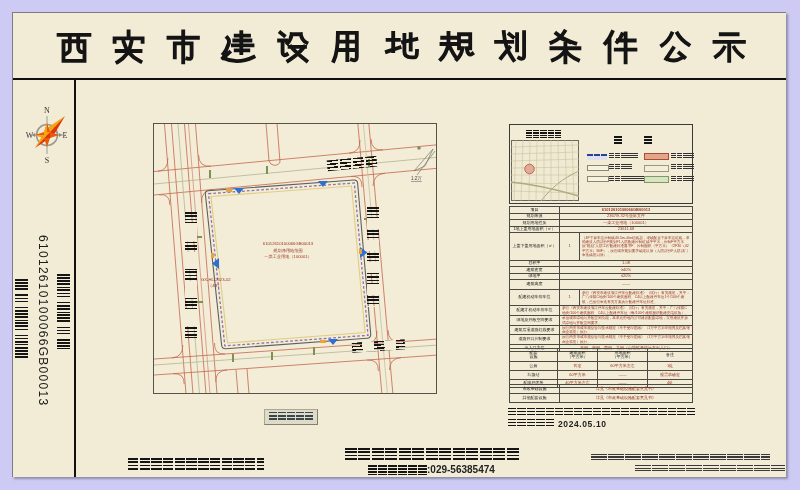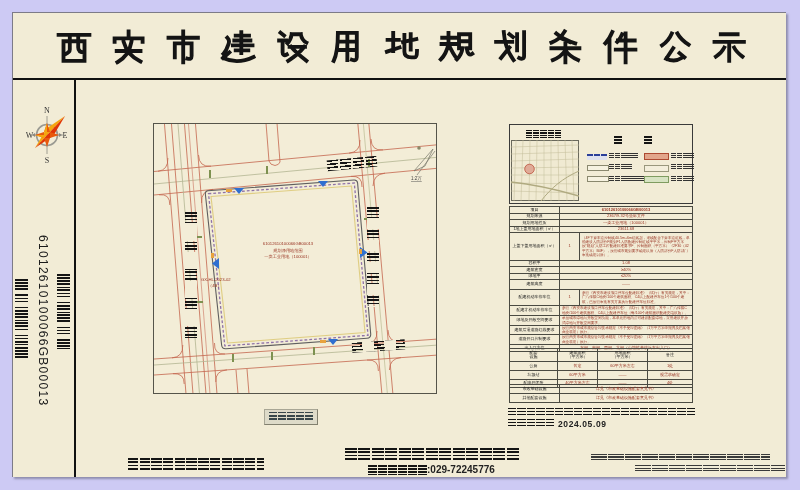--- a/index.html
+++ b/index.html
@@ -361,25 +361,25 @@
 <tr style="height:9px">
           <td>其他配套设施</td>
           <td class="v">详见《市政基础设施配套意见书》</td>
         </tr>
 </tbody>
     </table>
 
 <div class="cs" style="left:495px;top:394.5px;width:188px;height:9px;--p:9.4px;--w:8.4px;--s:1.5px;--g:2.9px;"></div>
 
 <div class="cs" style="left:495px;top:406px;width:47px;height:9px;--p:9.4px;--w:8.4px;--s:1.5px;--g:2.9px;"></div>
-<div class="t" style="left:545px;top:406px;font-size:8.5px;font-weight:bold;letter-spacing:0.6px;color:#222;">2024.05.09</div>
+<div class="t" style="left:545px;top:406px;font-size:8.5px;font-weight:bold;letter-spacing:0.6px;color:#222;">2024.05.10</div>
 
 <div class="cs" style="left:115px;top:445px;width:136px;height:12px;--p:11.7px;--w:10.4px;--s:1.7px;--g:3.4px;"></div>
 
 <div class="cs" style="left:332px;top:435px;width:175px;height:11.5px;--p:13.5px;--w:12px;--s:1.7px;--g:3.3px;"></div>
 
 <div class="cs" style="left:355px;top:451.5px;width:60px;height:10.5px;--p:10px;--w:9px;--s:1.5px;--g:3px;"></div>
-<div class="t" style="left:414px;top:451px;font-size:10px;font-weight:bold;color:#222;">:029-72245776</div>
+<div class="t" style="left:414px;top:451px;font-size:10px;font-weight:bold;color:#222;">:029-56385474</div>
 
 <div class="cs" style="left:578px;top:440.5px;width:179px;height:7.5px;--p:8.5px;--w:7.6px;--s:1.2px;--g:2.5px;--c:#3a3a3a;"></div>
 
 <div class="cs" style="left:622px;top:451.5px;width:150px;height:7.5px;--p:8.5px;--w:7.6px;--s:1.2px;--g:2.5px;--c:#3a3a3a;"></div>
 </div>
 
 </body></html>

